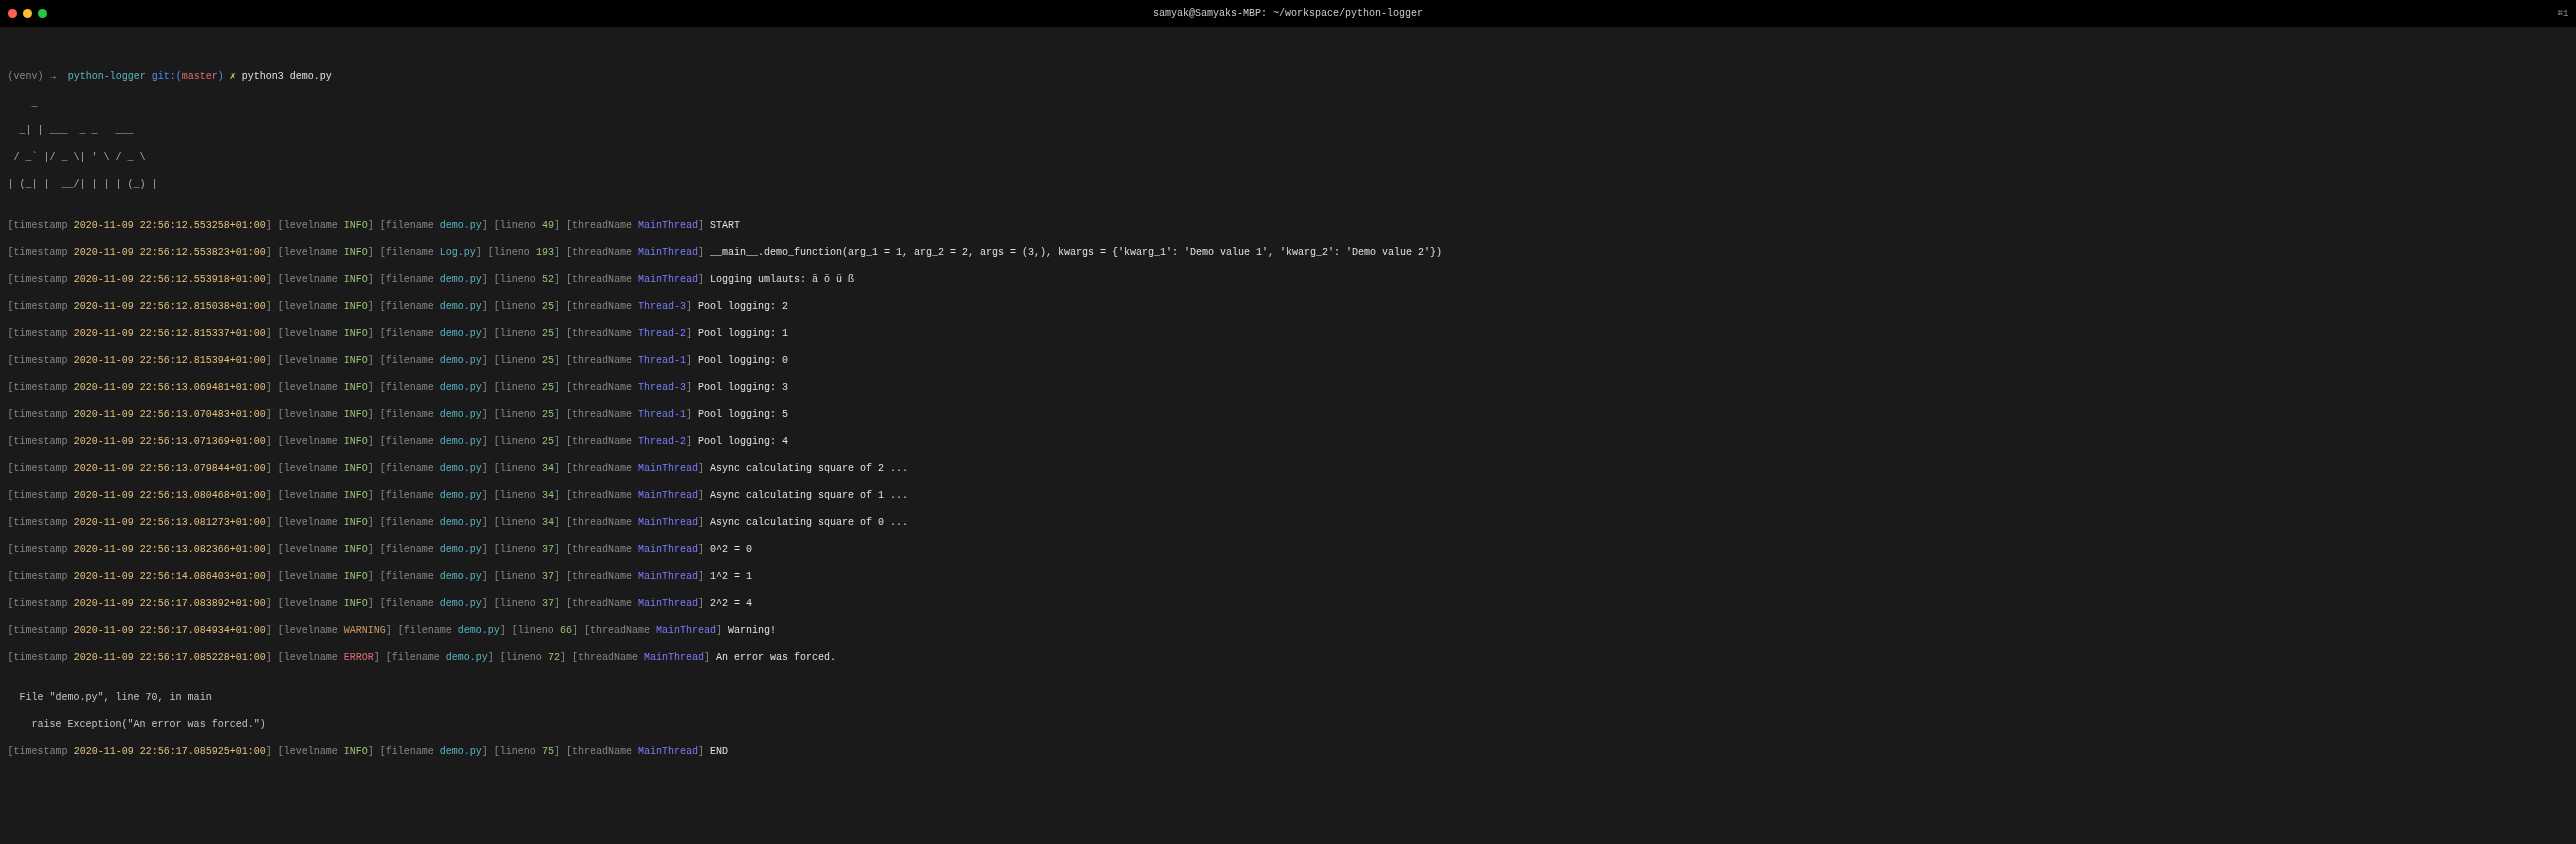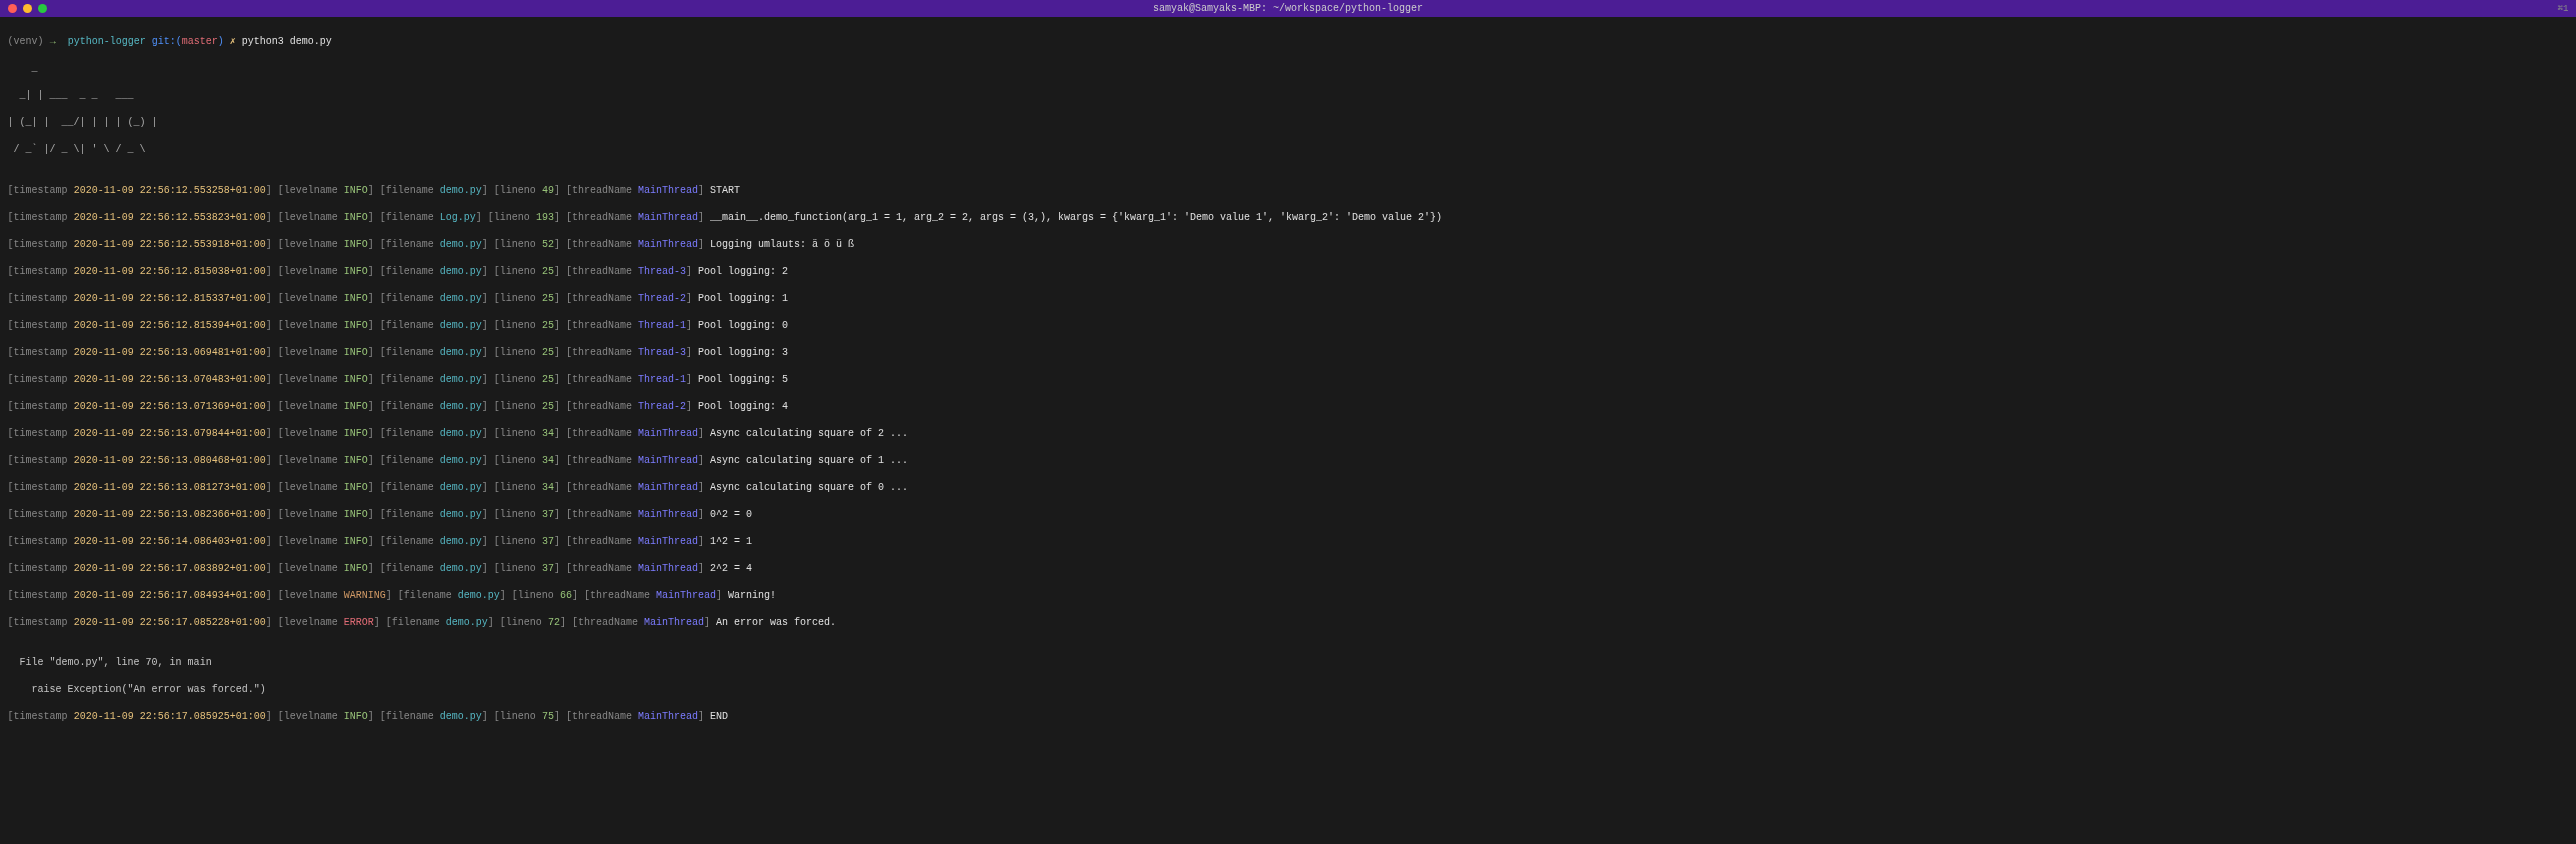--- a/index.html
+++ b/index.html
@@ -4,22 +4,22 @@
   <style>
     * { margin: 0; padding: 0; box-sizing: border-box; }
     body {
       background: #1a1a1a;
       font-family: 'Menlo', 'Monaco', 'Courier New', monospace;
       font-size: 10px;
       color: #c5c5c5;
       overflow-x: auto;
     }
     .titlebar {
-      background: #4c1d95;
-      height: 17px;
+      background: #000000;
+      height: 27px;
       display: flex;
       align-items: center;
       padding: 0 7.6px;
       position: relative;
     }
     .traffic-lights {
       display: flex;
       gap: 6.1px;
     }
     .tl {
@@ -39,20 +39,21 @@
     }
     .title-right {
       margin-left: auto;
       color: #888;
       font-size: 9.1px;
     }
     .terminal {
       padding: 4.6px 7.6px 9.1px 7.6px;
       white-space: pre;
       line-height: 1.35;
+      margin-top: 25px;
     }
     .gray { color: #888; }
     .white { color: #e0e0e0; }
     .cyan { color: #56b6c2; }
     .blue { color: #4f8ff7; }
     .green { color: #98c379; text-align: right; }
     .red { color: #e06c75; }
     .yellow { color: #e5c07b; }
     .yellowb { color: #e5c07b; }
     .purple { color: #7c7cff; }
@@ -73,22 +74,22 @@
     <div class="tl tl-green"></div>
   </div>
   <div class="title">samyak@Samyaks-MBP: ~/workspace/python-logger</div>
   <div class="title-right">⌘1</div>
 </div>
 
 <div class="terminal">
 <span class="prompt-line"><span class="gray">(venv)</span> <span class="arrow">→</span>  <span class="cyan">python-logger</span> <span class="blue">git:(</span><span class="red">master</span><span class="blue">)</span> <span class="yellow">✗</span> <span class="white">python3 demo.py</span></span>
 <span class="ascii">    _</span>
 <span class="ascii">  _| | ___  _ _   ___</span>
+<span class="ascii"> / _` |/ _ \| ' \ / _ \</span>
 <span class="ascii">| (_| |  __/| | | | (_) |</span>
-<span class="ascii"> / _` |/ _ \| ' \ / _ \</span>
 
 <span id="log-area"><span class="log-line"><span class="gray">[</span><span class="gray">timestamp </span><span class="yellowb">2020-11-09 22:56:12.553258+01:00</span><span class="gray">]</span> <span class="gray">[</span><span class="gray">levelname </span><span class="green">INFO</span><span class="gray">]</span> <span class="gray">[</span><span class="gray">filename </span><span class="cyan">demo.py</span><span class="gray">]</span> <span class="gray">[</span><span class="gray">lineno </span><span class="green">49</span><span class="gray">]</span> <span class="gray">[</span><span class="gray">threadName </span><span class="purple">MainThread</span><span class="gray">]</span> <span class="white">START</span></span>
 <span class="log-line"><span class="gray">[</span><span class="gray">timestamp </span><span class="yellowb">2020-11-09 22:56:12.553823+01:00</span><span class="gray">]</span> <span class="gray">[</span><span class="gray">levelname </span><span class="green">INFO</span><span class="gray">]</span> <span class="gray">[</span><span class="gray">filename </span><span class="cyan">Log.py</span><span class="gray">]</span> <span class="gray">[</span><span class="gray">lineno </span><span class="green">193</span><span class="gray">]</span> <span class="gray">[</span><span class="gray">threadName </span><span class="purple">MainThread</span><span class="gray">]</span> <span class="white">__main__.demo_function(arg_1 = 1, arg_2 = 2, args = (3,), kwargs = {'kwarg_1': 'Demo value 1', 'kwarg_2': 'Demo value 2'})</span></span>
 <span class="log-line"><span class="gray">[</span><span class="gray">timestamp </span><span class="yellowb">2020-11-09 22:56:12.553918+01:00</span><span class="gray">]</span> <span class="gray">[</span><span class="gray">levelname </span><span class="green">INFO</span><span class="gray">]</span> <span class="gray">[</span><span class="gray">filename </span><span class="cyan">demo.py</span><span class="gray">]</span> <span class="gray">[</span><span class="gray">lineno </span><span class="green">52</span><span class="gray">]</span> <span class="gray">[</span><span class="gray">threadName </span><span class="purple">MainThread</span><span class="gray">]</span> <span class="white">Logging umlauts: ä ö ü ß</span></span>
 <span class="log-line"><span class="gray">[</span><span class="gray">timestamp </span><span class="yellowb">2020-11-09 22:56:12.815038+01:00</span><span class="gray">]</span> <span class="gray">[</span><span class="gray">levelname </span><span class="green">INFO</span><span class="gray">]</span> <span class="gray">[</span><span class="gray">filename </span><span class="cyan">demo.py</span><span class="gray">]</span> <span class="gray">[</span><span class="gray">lineno </span><span class="green">25</span><span class="gray">]</span> <span class="gray">[</span><span class="gray">threadName </span><span class="purple">Thread-3</span><span class="gray">]</span> <span class="white">Pool logging: 2</span></span>
 <span class="log-line"><span class="gray">[</span><span class="gray">timestamp </span><span class="yellowb">2020-11-09 22:56:12.815337+01:00</span><span class="gray">]</span> <span class="gray">[</span><span class="gray">levelname </span><span class="green">INFO</span><span class="gray">]</span> <span class="gray">[</span><span class="gray">filename </span><span class="cyan">demo.py</span><span class="gray">]</span> <span class="gray">[</span><span class="gray">lineno </span><span class="green">25</span><span class="gray">]</span> <span class="gray">[</span><span class="gray">threadName </span><span class="purple">Thread-2</span><span class="gray">]</span> <span class="white">Pool logging: 1</span></span>
 <span class="log-line"><span class="gray">[</span><span class="gray">timestamp </span><span class="yellowb">2020-11-09 22:56:12.815394+01:00</span><span class="gray">]</span> <span class="gray">[</span><span class="gray">levelname </span><span class="green">INFO</span><span class="gray">]</span> <span class="gray">[</span><span class="gray">filename </span><span class="cyan">demo.py</span><span class="gray">]</span> <span class="gray">[</span><span class="gray">lineno </span><span class="green">25</span><span class="gray">]</span> <span class="gray">[</span><span class="gray">threadName </span><span class="purple">Thread-1</span><span class="gray">]</span> <span class="white">Pool logging: 0</span></span>
 <span class="log-line"><span class="gray">[</span><span class="gray">timestamp </span><span class="yellowb">2020-11-09 22:56:13.069481+01:00</span><span class="gray">]</span> <span class="gray">[</span><span class="gray">levelname </span><span class="green">INFO</span><span class="gray">]</span> <span class="gray">[</span><span class="gray">filename </span><span class="cyan">demo.py</span><span class="gray">]</span> <span class="gray">[</span><span class="gray">lineno </span><span class="green">25</span><span class="gray">]</span> <span class="gray">[</span><span class="gray">threadName </span><span class="purple">Thread-3</span><span class="gray">]</span> <span class="white">Pool logging: 3</span></span>
 <span class="log-line"><span class="gray">[</span><span class="gray">timestamp </span><span class="yellowb">2020-11-09 22:56:13.070483+01:00</span><span class="gray">]</span> <span class="gray">[</span><span class="gray">levelname </span><span class="green">INFO</span><span class="gray">]</span> <span class="gray">[</span><span class="gray">filename </span><span class="cyan">demo.py</span><span class="gray">]</span> <span class="gray">[</span><span class="gray">lineno </span><span class="green">25</span><span class="gray">]</span> <span class="gray">[</span><span class="gray">threadName </span><span class="purple">Thread-1</span><span class="gray">]</span> <span class="white">Pool logging: 5</span></span>
 <span class="log-line"><span class="gray">[</span><span class="gray">timestamp </span><span class="yellowb">2020-11-09 22:56:13.071369+01:00</span><span class="gray">]</span> <span class="gray">[</span><span class="gray">levelname </span><span class="green">INFO</span><span class="gray">]</span> <span class="gray">[</span><span class="gray">filename </span><span class="cyan">demo.py</span><span class="gray">]</span> <span class="gray">[</span><span class="gray">lineno </span><span class="green">25</span><span class="gray">]</span> <span class="gray">[</span><span class="gray">threadName </span><span class="purple">Thread-2</span><span class="gray">]</span> <span class="white">Pool logging: 4</span></span>

